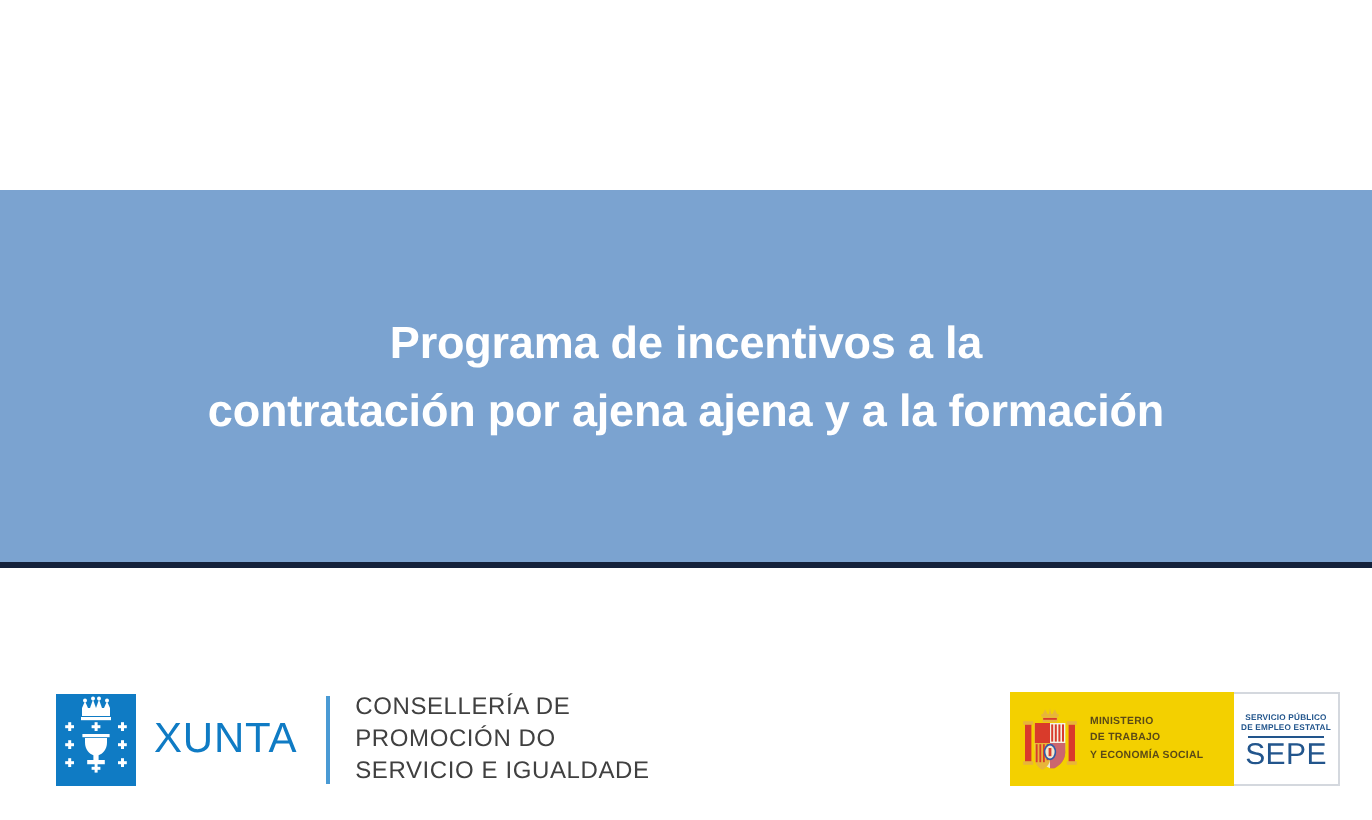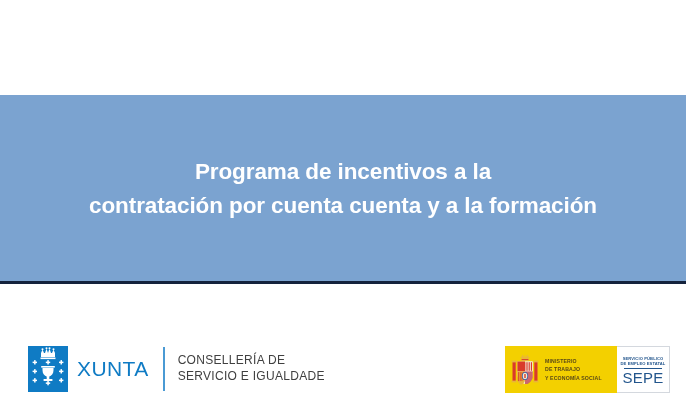--- a/index.html
+++ b/index.html
@@ -217,21 +217,21 @@
 </style>
 </head>
 <body>
 
 <div class="page">
 
 
   <div class="banner">
     <div class="banner-text">
       <span class="line">Programa de incentivos a la</span>
-      <span class="line">contratación por cuenta cuenta y a la formación</span>
+      <span class="line">contratación por ajena ajena y a la formación</span>
     </div>
   </div>
   <div class="banner-rule"></div>
 
   <div class="footer">
 
     <div class="xunta-block">
 
       <div class="xunta-emblem">
         <svg width="40" height="46" viewBox="0 0 40 46" aria-hidden="true">
@@ -293,20 +293,21 @@
       </div>
 
       <div class="xunta-words">
         <span class="l1">XUNTA</span>
       </div>
 
       <div class="divider"></div>
 
       <div class="consellaria">
         <span>CONSELLERÍA DE</span>
+        <span>PROMOCIÓN DO</span>
         <span>SERVICIO E IGUALDADE</span>
       </div>
     </div>
 
     <div class="ministry-block">
 
       <div class="ministry-yellow">
         <svg class="coat" viewBox="0 0 28 36" aria-hidden="true">
 
           <rect x="1.5" y="10" width="3.2" height="19" fill="#d93b2b"></rect>

